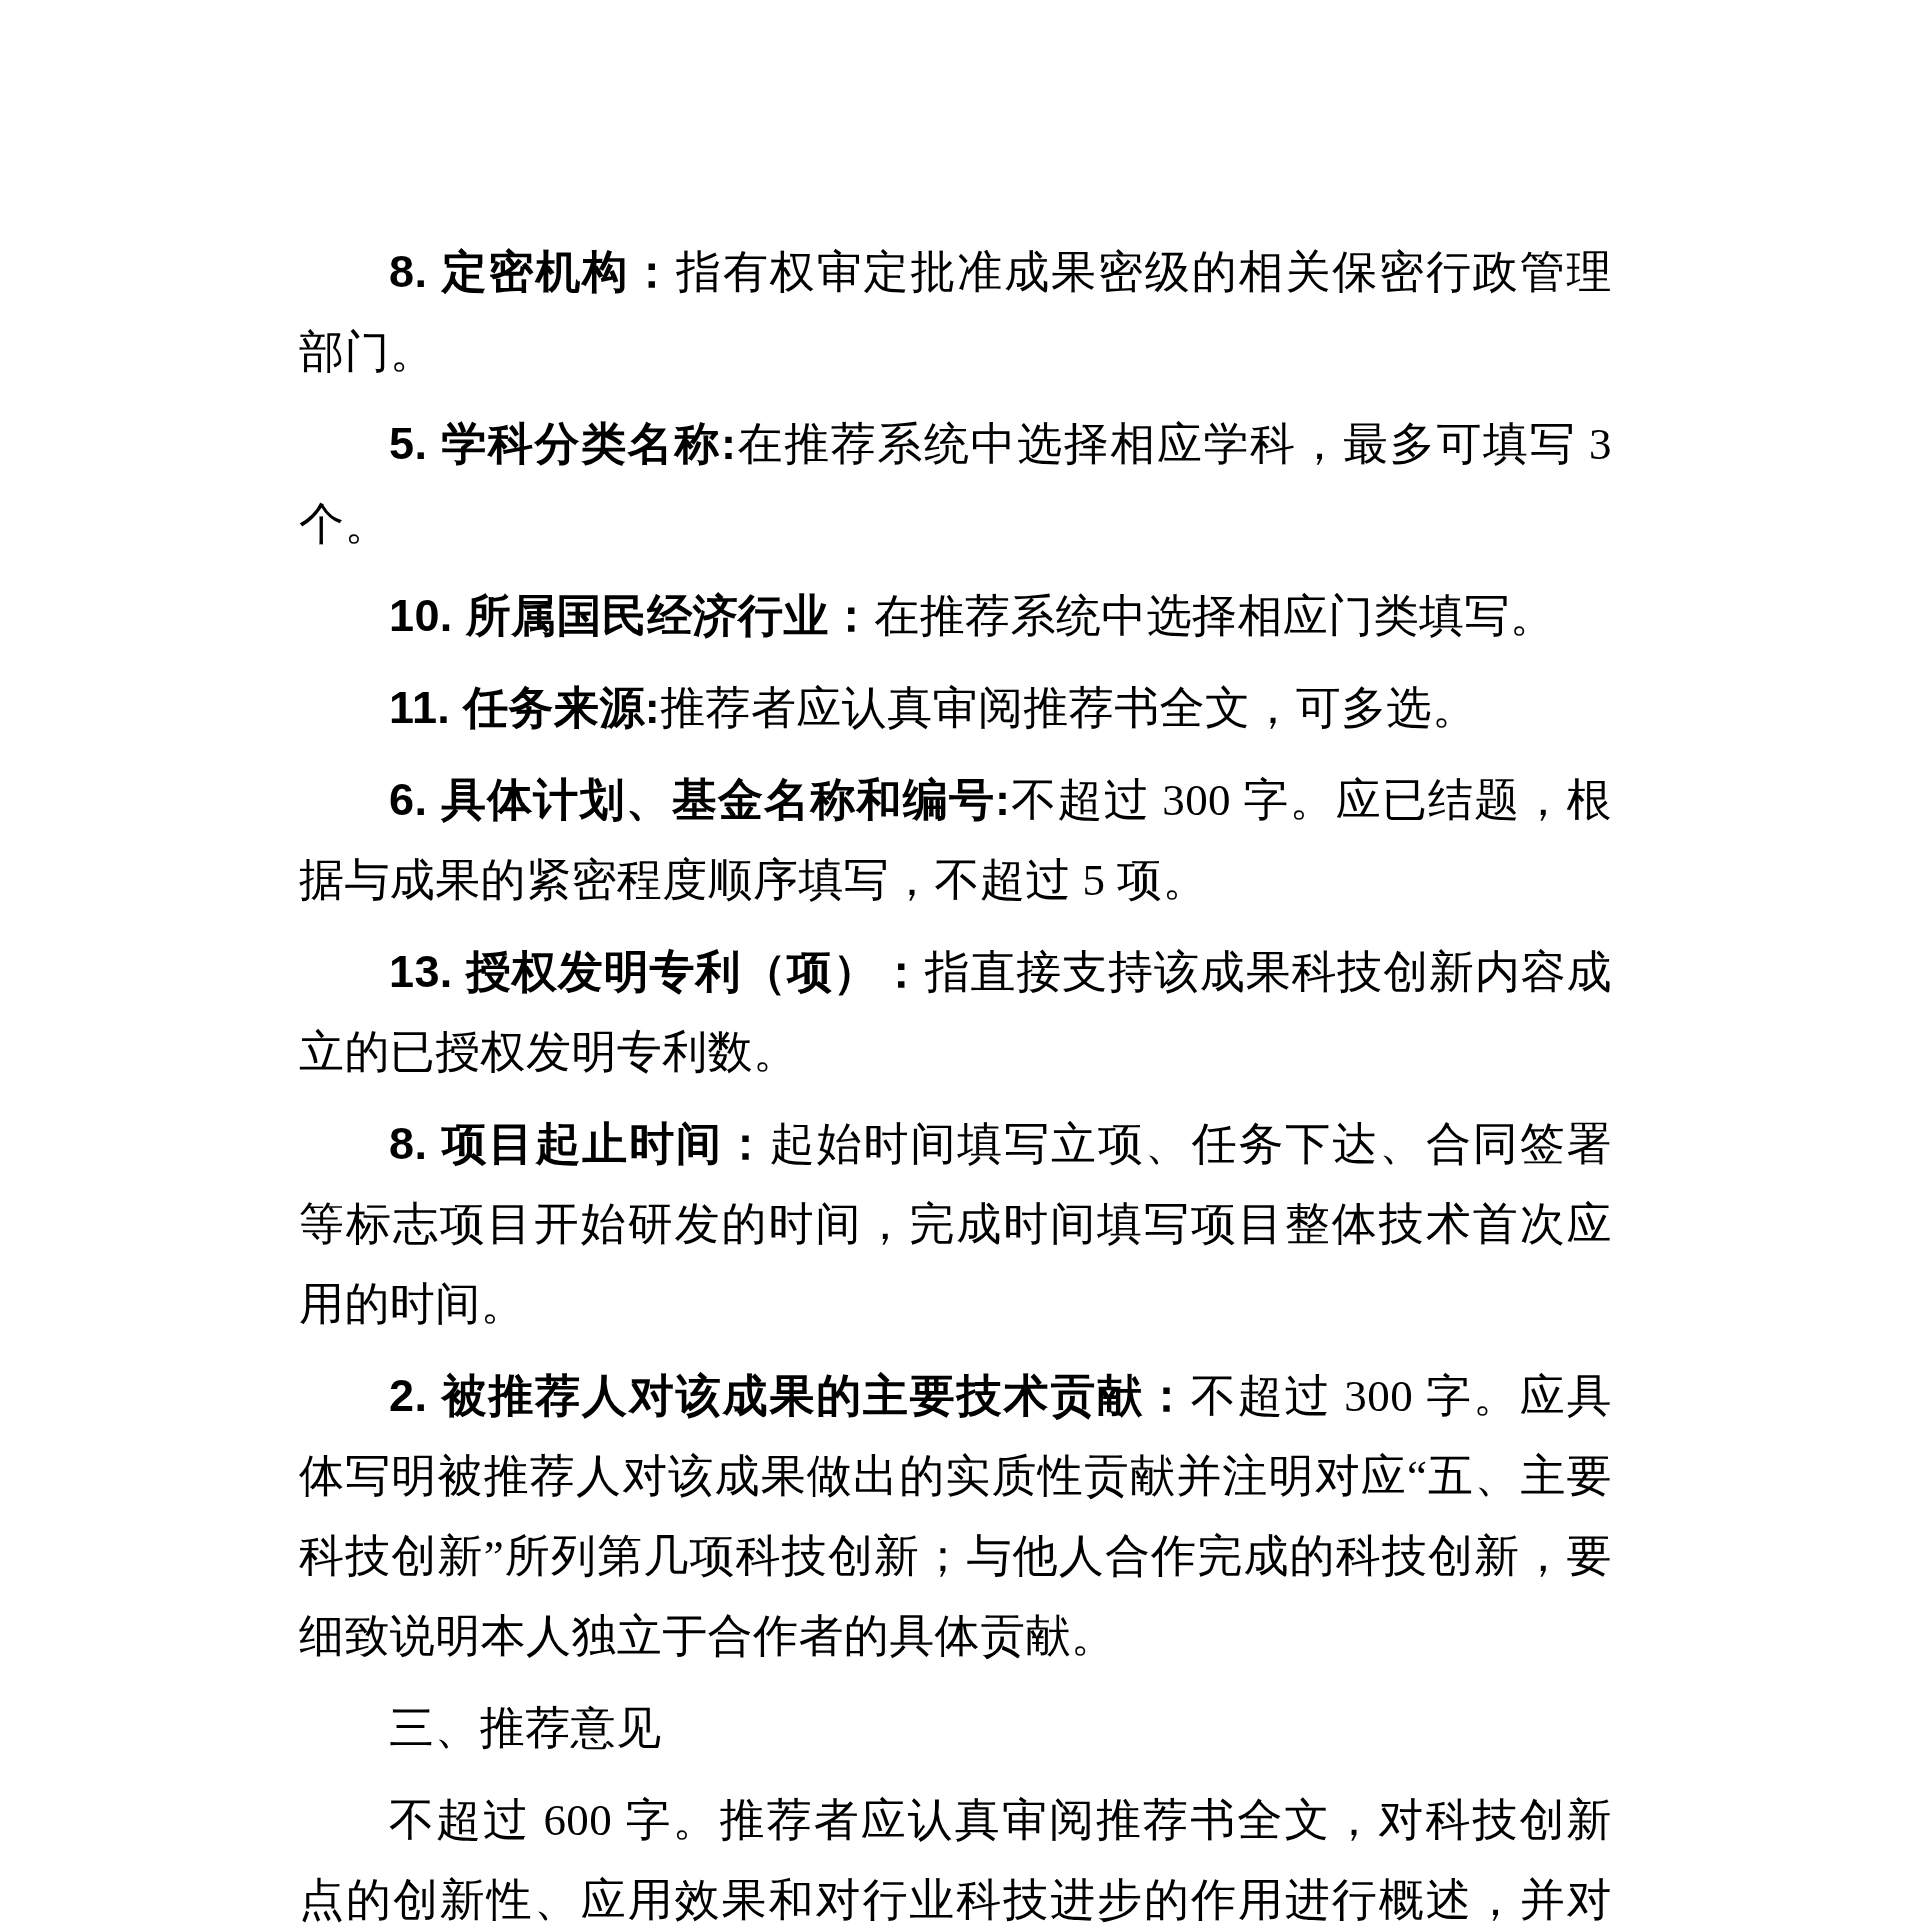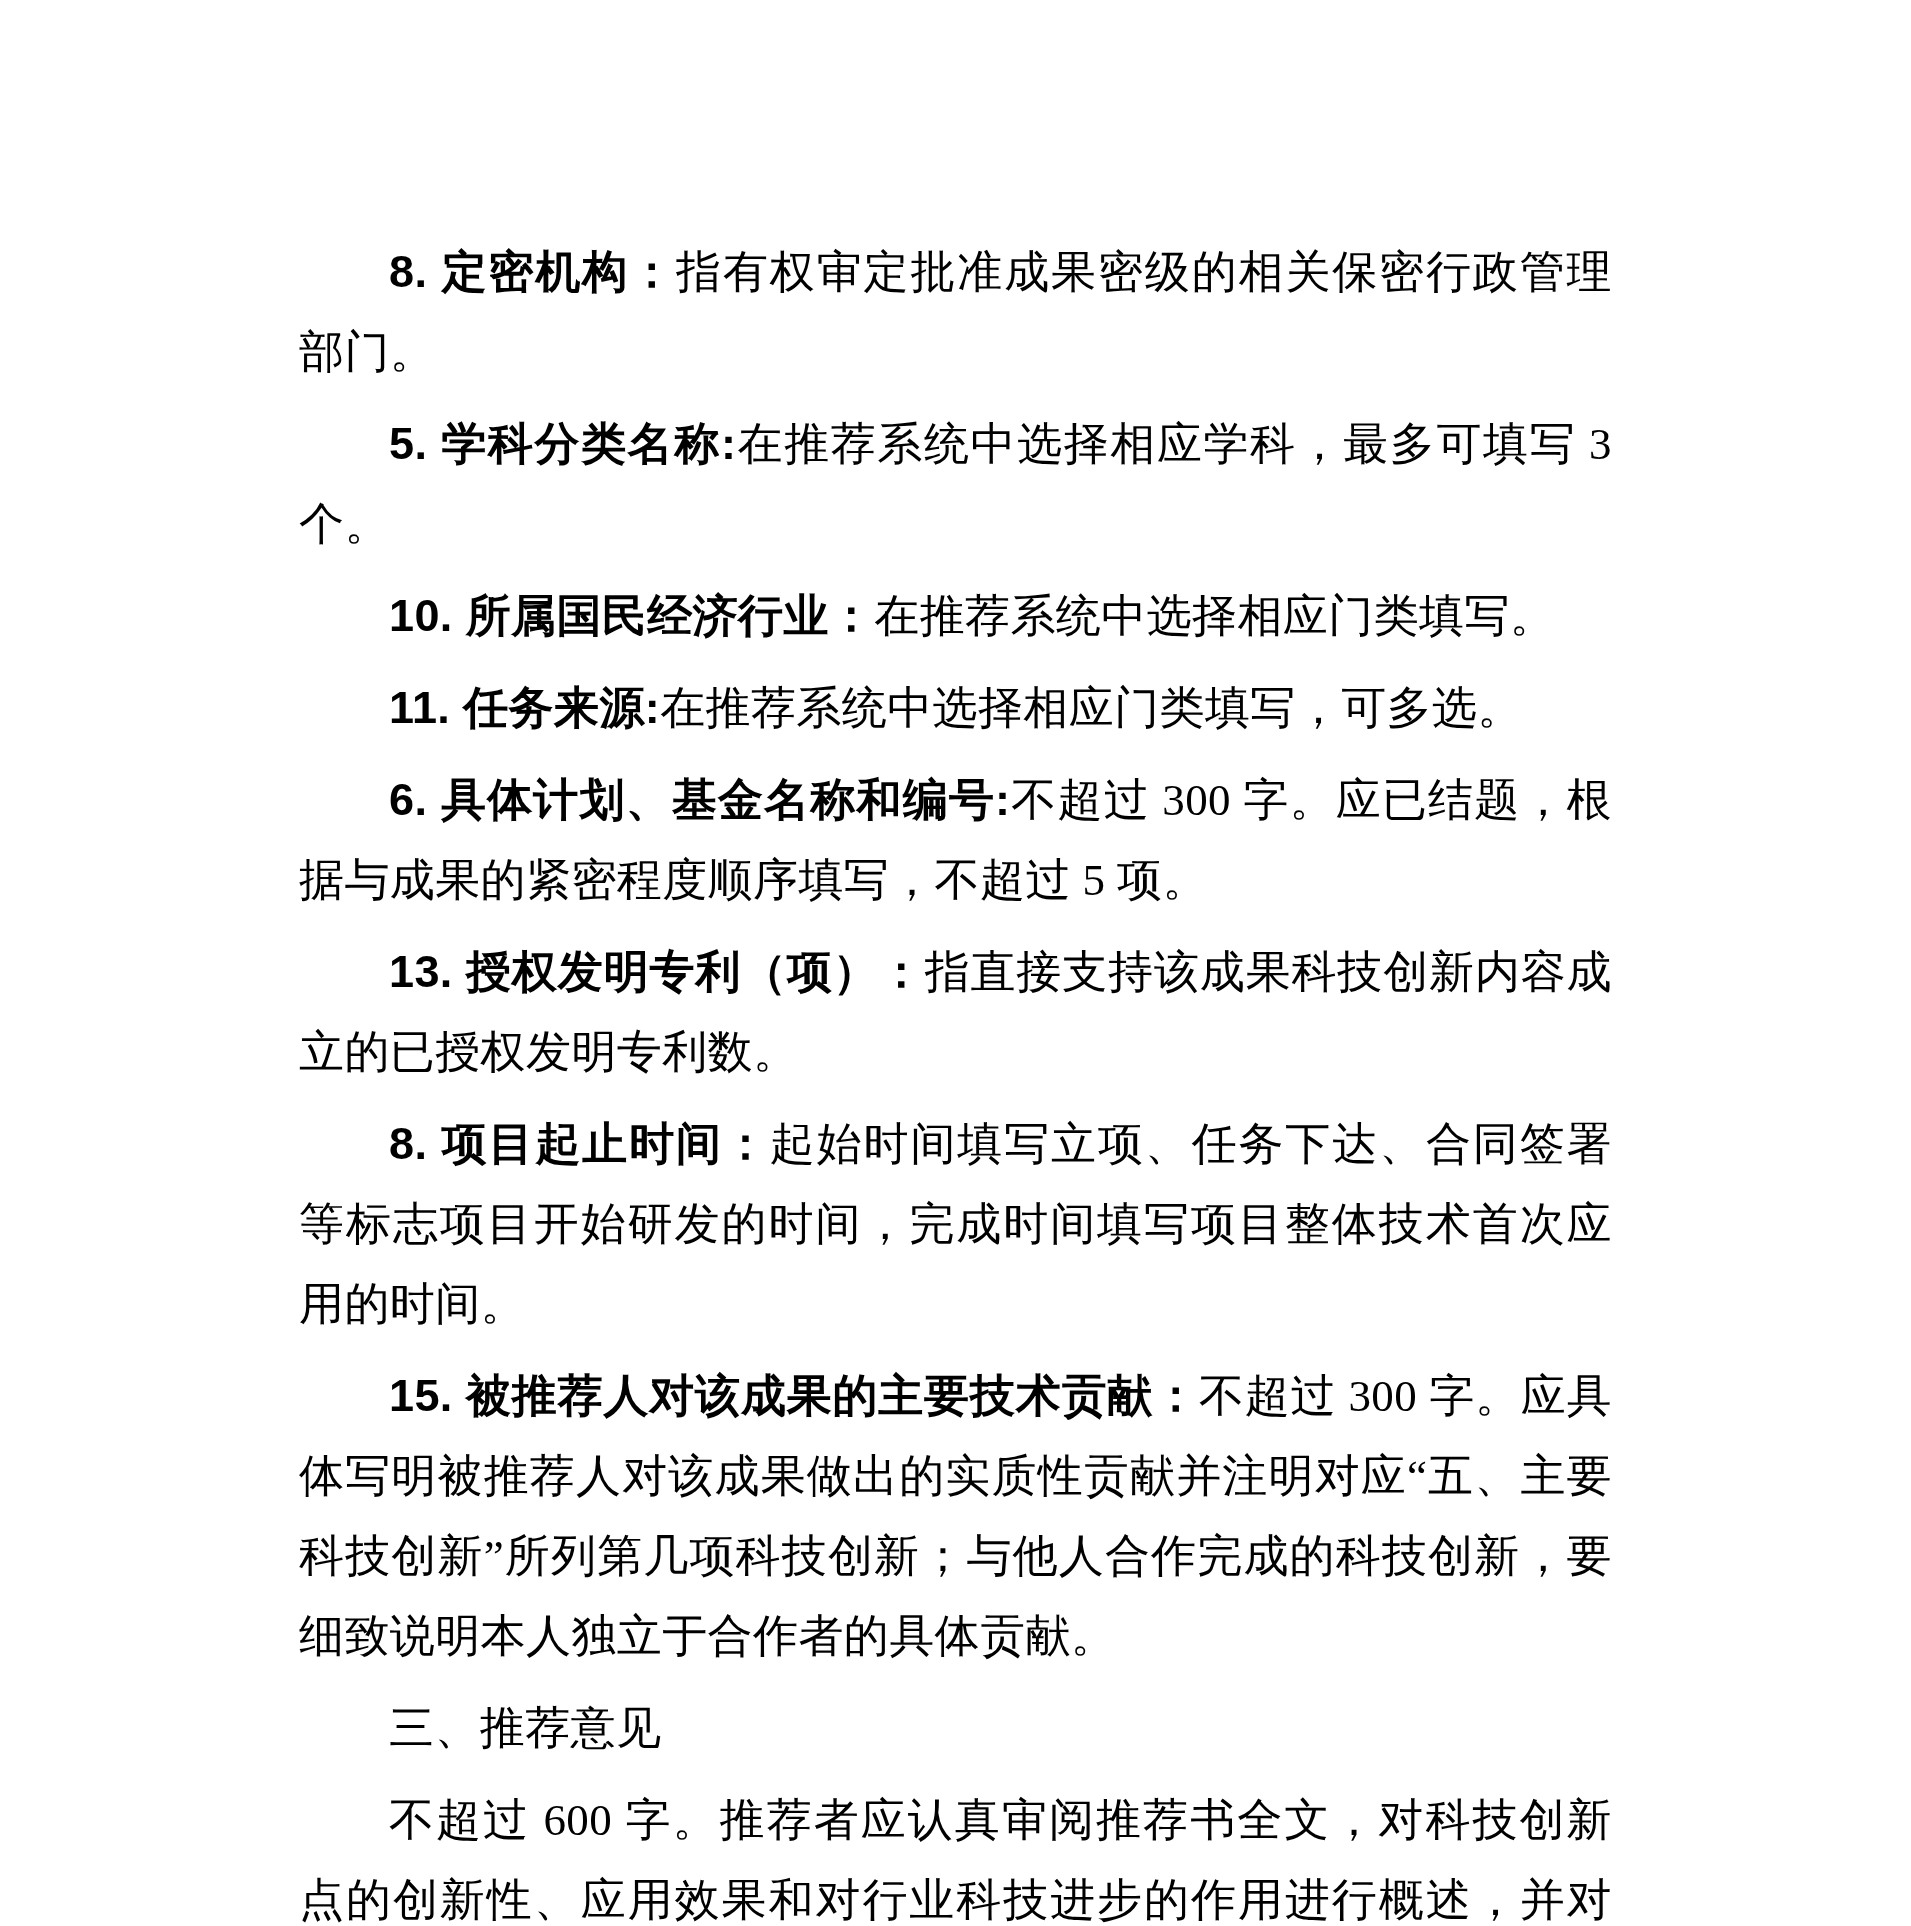--- a/index.html
+++ b/index.html
@@ -46,30 +46,30 @@
 
 <div class="page">
   <div class="content">
 
     <p><span class="lead">8. 定密机构：</span><span>指有权审定批准成果密级的相关保密行政管理部门。</span></p>
 
     <p><span class="lead">5. 学科分类名称:</span><span>在推荐系统中选择相应学科，最多可填写 3 个。</span></p>
 
     <p><span class="lead">10. 所属国民经济行业：</span><span>在推荐系统中选择相应门类填写。</span></p>
 
-    <p><span class="lead">11. 任务来源:</span><span>在推荐系统中选择相应门类填写，可多选。</span></p>
+    <p><span class="lead">11. 任务来源:</span><span>推荐者应认真审阅推荐书全文，可多选。</span></p>
 
     <p><span class="lead">6. 具体计划、基金名称和编号:</span><span>不超过 300 字。应已结题，根据与成果的紧密程度顺序填写，不超过 5 项。</span></p>
 
     <p><span class="lead">13. 授权发明专利（项）：</span><span>指直接支持该成果科技创新内容成立的已授权发明专利数。</span></p>
 
 
     <p><span class="lead">8. 项目起止时间：</span><span>起始时间填写立项、任务下达、合同签署等标志项目开始研发的时间，完成时间填写项目整体技术首次应用的时间。</span></p>
 
-    <p><span class="lead">15. 被推荐人对该成果的主要技术贡献：</span><span>不超过 300 字。应具体写明被推荐人对该成果做出的实质性贡献并注明对应“五、主要科技创新”所列第几项科技创新；与他人合作完成的科技创新，要细致说明本人独立于合作者的具体贡献。</span></p>
+    <p><span class="lead">2. 被推荐人对该成果的主要技术贡献：</span><span>不超过 300 字。应具体写明被推荐人对该成果做出的实质性贡献并注明对应“五、主要科技创新”所列第几项科技创新；与他人合作完成的科技创新，要细致说明本人独立于合作者的具体贡献。</span></p>
 
     <p class="heading">三、推荐意见</p>
 
     <p>不超过 600 字。推荐者应认真审阅推荐书全文，对科技创新点的创新性、应用效果和对行业科技进步的作用进行概述，并对照授奖条件，填写推荐意见。</p>
 
   </div>
 
 </div>
 
 

